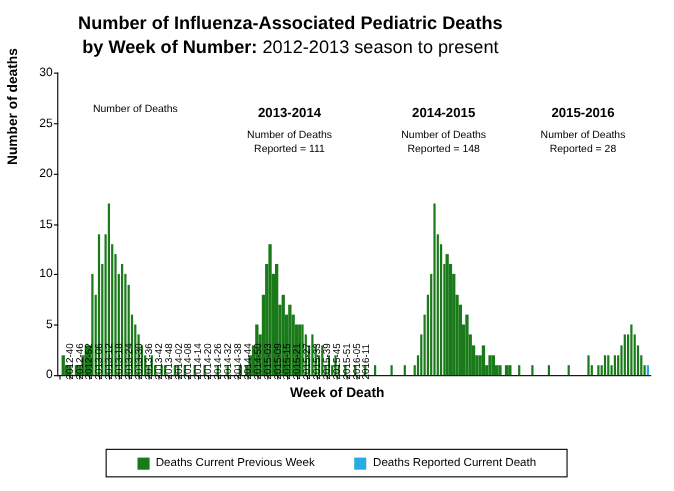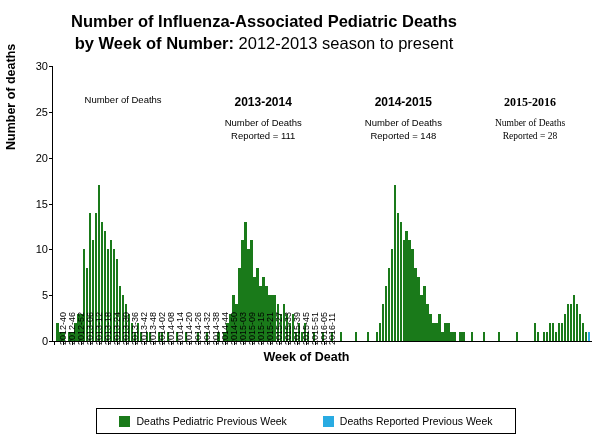--- a/index.html
+++ b/index.html
@@ -703,34 +703,34 @@
         <div class="season" style="left: calc(39% - 55px); top: 28px; width: 110px;">
           <div class="sname">2013-2014</div>
           <div class="sdetail">Number of Deaths</div>
           <div class="sdetail">Reported = 111</div>
         </div>
         <div class="season" style="left: calc(65% - 55px); top: 28px; width: 110px;">
           <div class="sname">2014-2015</div>
           <div class="sdetail">Number of Deaths</div>
           <div class="sdetail">Reported = 148</div>
         </div>
-        <div class="season" style="left: calc(88.5% - 55px); top: 28px; width: 110px; font-family: Liberation Serif, serif;">
+        <div class="season" style="left: calc(88.5% - 55px); top: 28px; width: 110px;">
           <div class="sname">2015-2016</div>
           <div class="sdetail">Number of Deaths</div>
           <div class="sdetail">Reported = 28</div>
         </div>
       </div>
   </div>
 
   <div class="xlabel">Week of Death</div>
 
   <div id="legend">
       <div class="legend-item">
         <span class="swatch" style="background: rgb(26, 122, 26);"></span>
-        <span>Deaths Pediatric Previous Week</span>
+        <span>Deaths Current Previous Week</span>
       </div>
       <div class="legend-item">
         <span class="swatch" style="background: rgb(41, 171, 226);"></span>
-        <span>Deaths Reported Previous Week</span>
+        <span>Deaths Reported Current Death</span>
       </div>
     </div>
 
 </div>
 
 </body></html>

